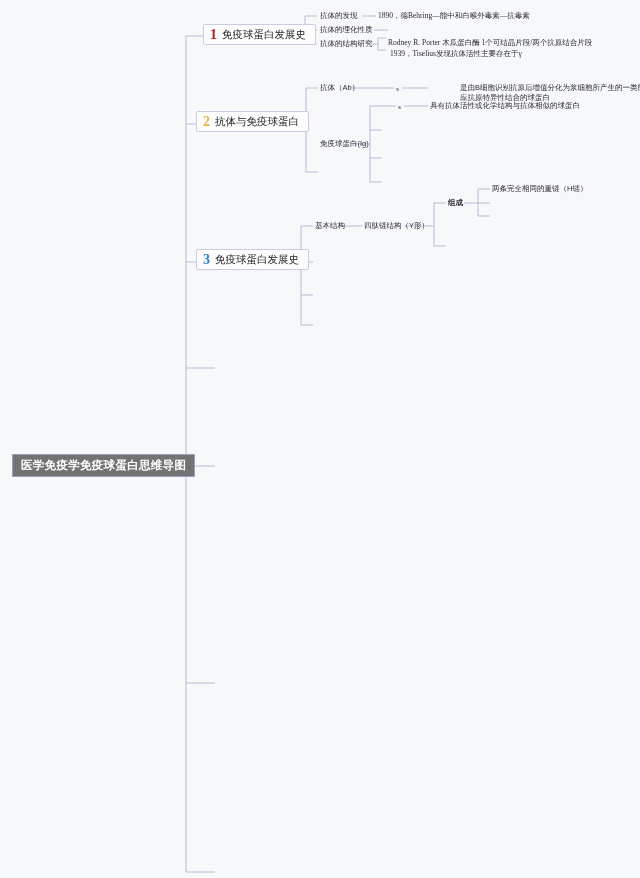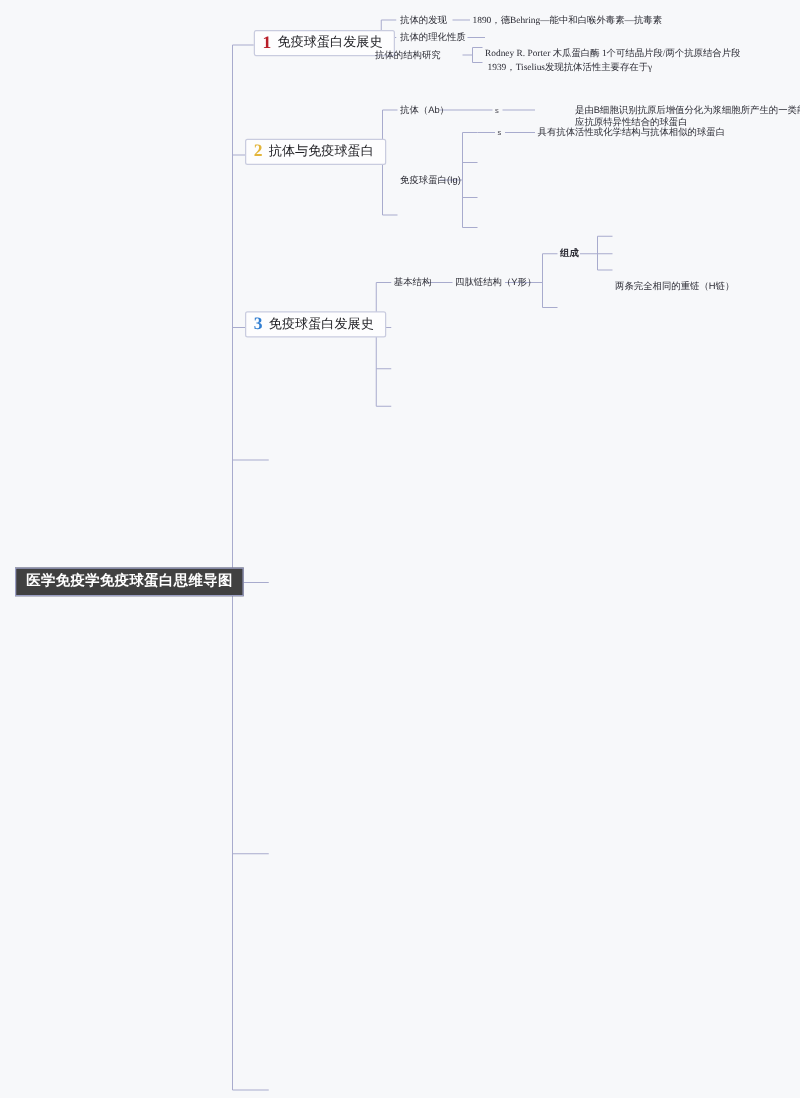--- a/index.html
+++ b/index.html
@@ -29,21 +29,21 @@
   .node {
     position: absolute;
     box-sizing: border-box;
     white-space: nowrap;
   }
   
   .root-node {
     left: 12px;
     top: 454px;
     padding: 3px 8px 4px 8px;
-    background: #404040;
+    background: #737373;
     border: 1px solid #9b9fc4;
     color: #ffffff;
     font-size: 11.5px;
     font-weight: bold;
     letter-spacing: 0.3px;
     line-height: 14px;
   }
   
   .branch {
     display: flex;
@@ -170,21 +170,21 @@
     <span class="num" style="color:#b81d28">1</span>
     <span>免疫球蛋白发展史</span>
   </div>
 
   <div class="lbl" style="left:320px; top:11px;">抗体的发现</div>
   <div class="lbl serif" style="left:378px; top:11px;">1890，德Behring—能中和白喉外毒素—抗毒素</div>
 
   <div class="lbl" style="left:320px; top:25px;">抗体的理化性质</div>
   <div class="lbl serif" style="left:390px; top:25px;margin-top:24px;">1939，Tiselius发现抗体活性主要存在于γ</div>
 
-  <div class="lbl" style="left:300px; top:39px;">抗体的结构研究</div>
+  <div class="lbl" style="left:320px; top:39px;">抗体的结构研究</div>
   <div class="lbl serif" style="left:388px; top:38px;">Rodney R. Porter 木瓜蛋白酶 1个可结晶片段/两个抗原结合片段</div>
 
   <div class="node branch" id="branch2">
     <span class="num" style="color:#e3b53a">2</span>
     <span>抗体与免疫球蛋白</span>
   </div>
 
   <div class="lbl" style="left:320px; top:83px;">抗体（Ab）</div>
   <div class="lbl tiny" style="left:396px; top:84px;">s</div>
   <div class="lbl wrap" style="left:430px; top:83px; width:200px;margin-left:30px;">是由B细胞识别抗原后增值分化为浆细胞所产生的一类能与相应抗原特异性结合的球蛋白</div>
@@ -194,15 +194,15 @@
   <div class="lbl wrap" style="left:430px; top:101px; width:200px;">具有抗体活性或化学结构与抗体相似的球蛋白</div>
 
   <div class="node branch" id="branch3">
     <span class="num" style="color:#2f7dd1">3</span>
     <span>免疫球蛋白发展史</span>
   </div>
 
   <div class="lbl" style="left:315px; top:221px;text-align:center;">基本结构</div>
   <div class="lbl" style="left:364px; top:221px;">四肽链结构（Y形）</div>
   <div class="lbl" style="left:448px; top:198px;font-weight:bold;">组成</div>
-  <div class="lbl" style="left:492px; top:184px;margin-top:40px;">两条完全相同的重链（H链）</div>
+  <div class="lbl" style="left:492px; top:184px;">两条完全相同的重链（H链）</div>
 
 </div>
 
 </body></html>

